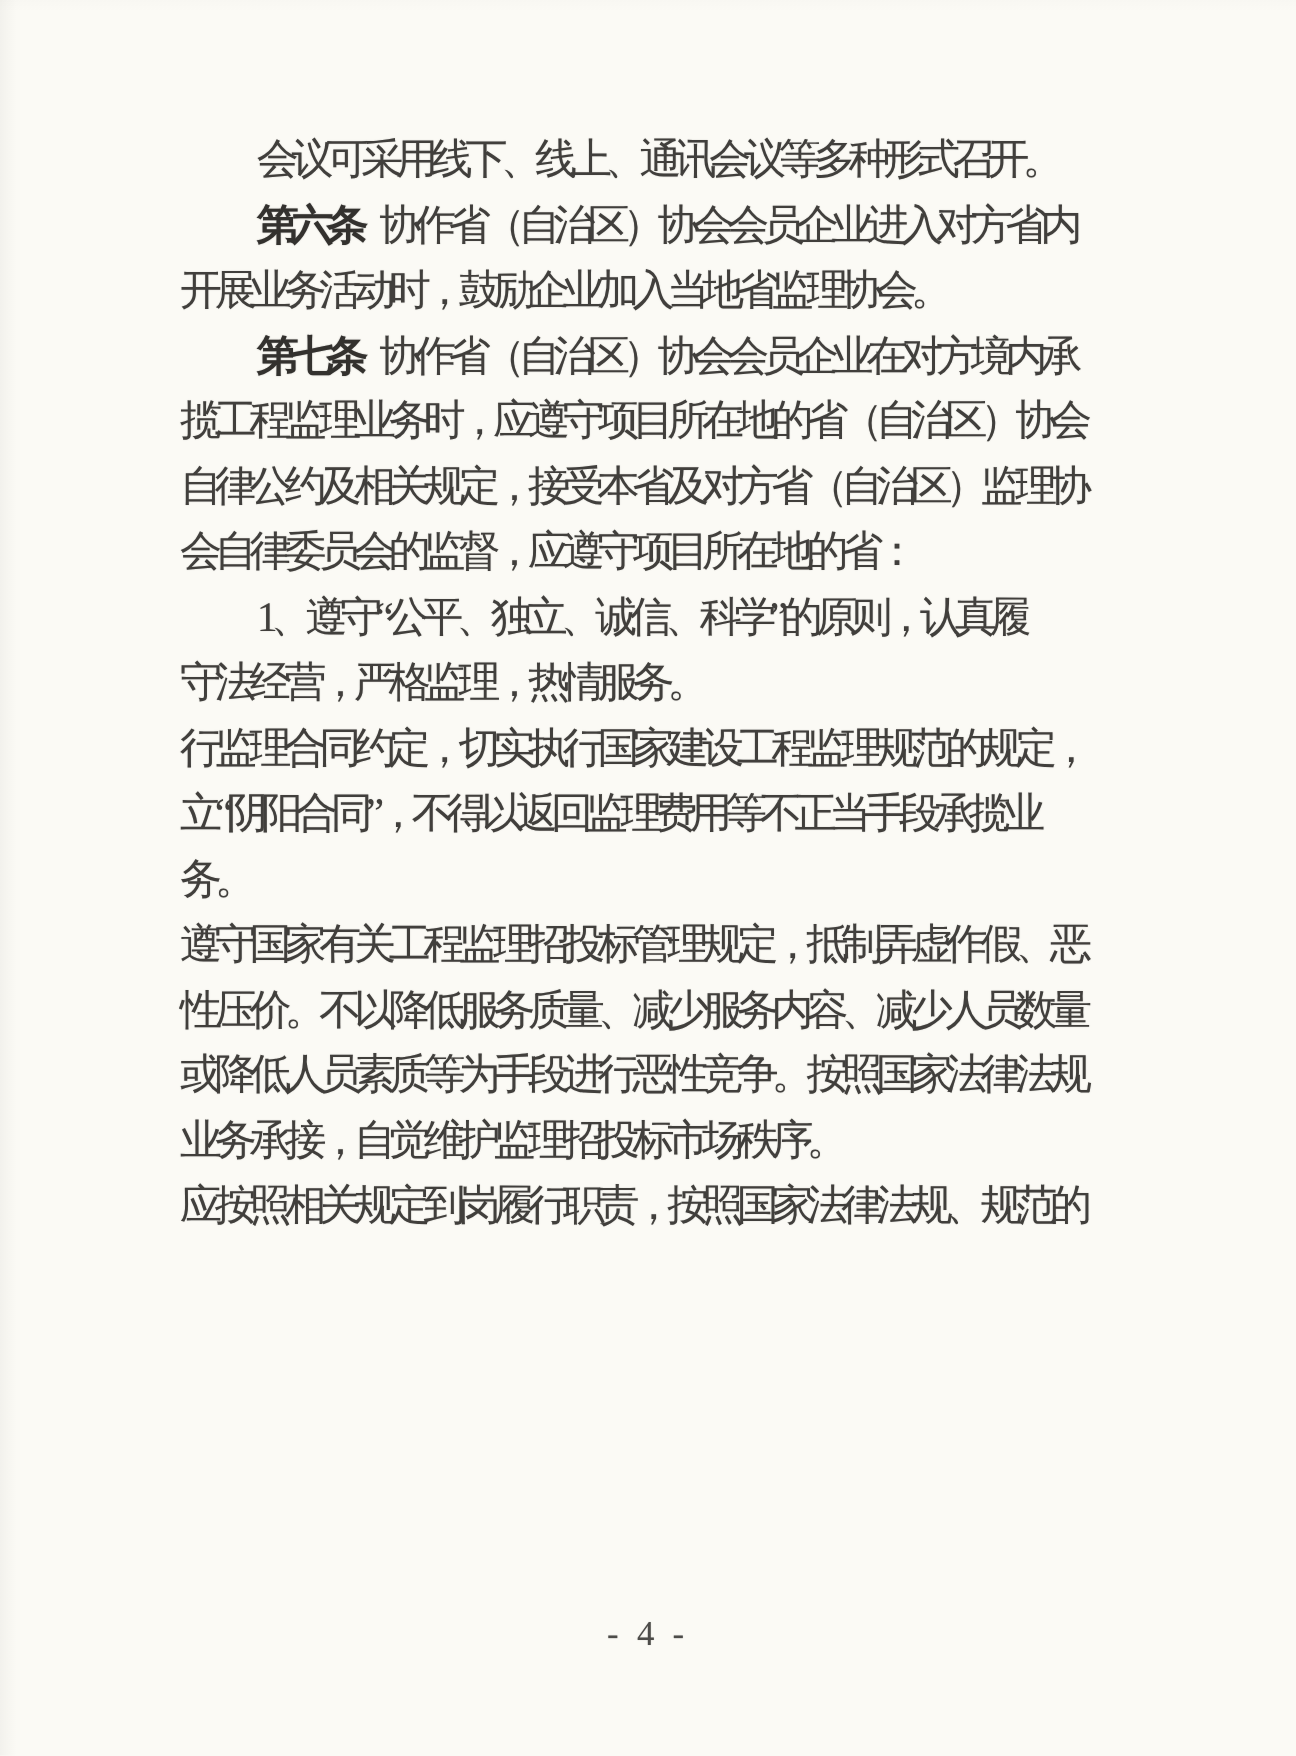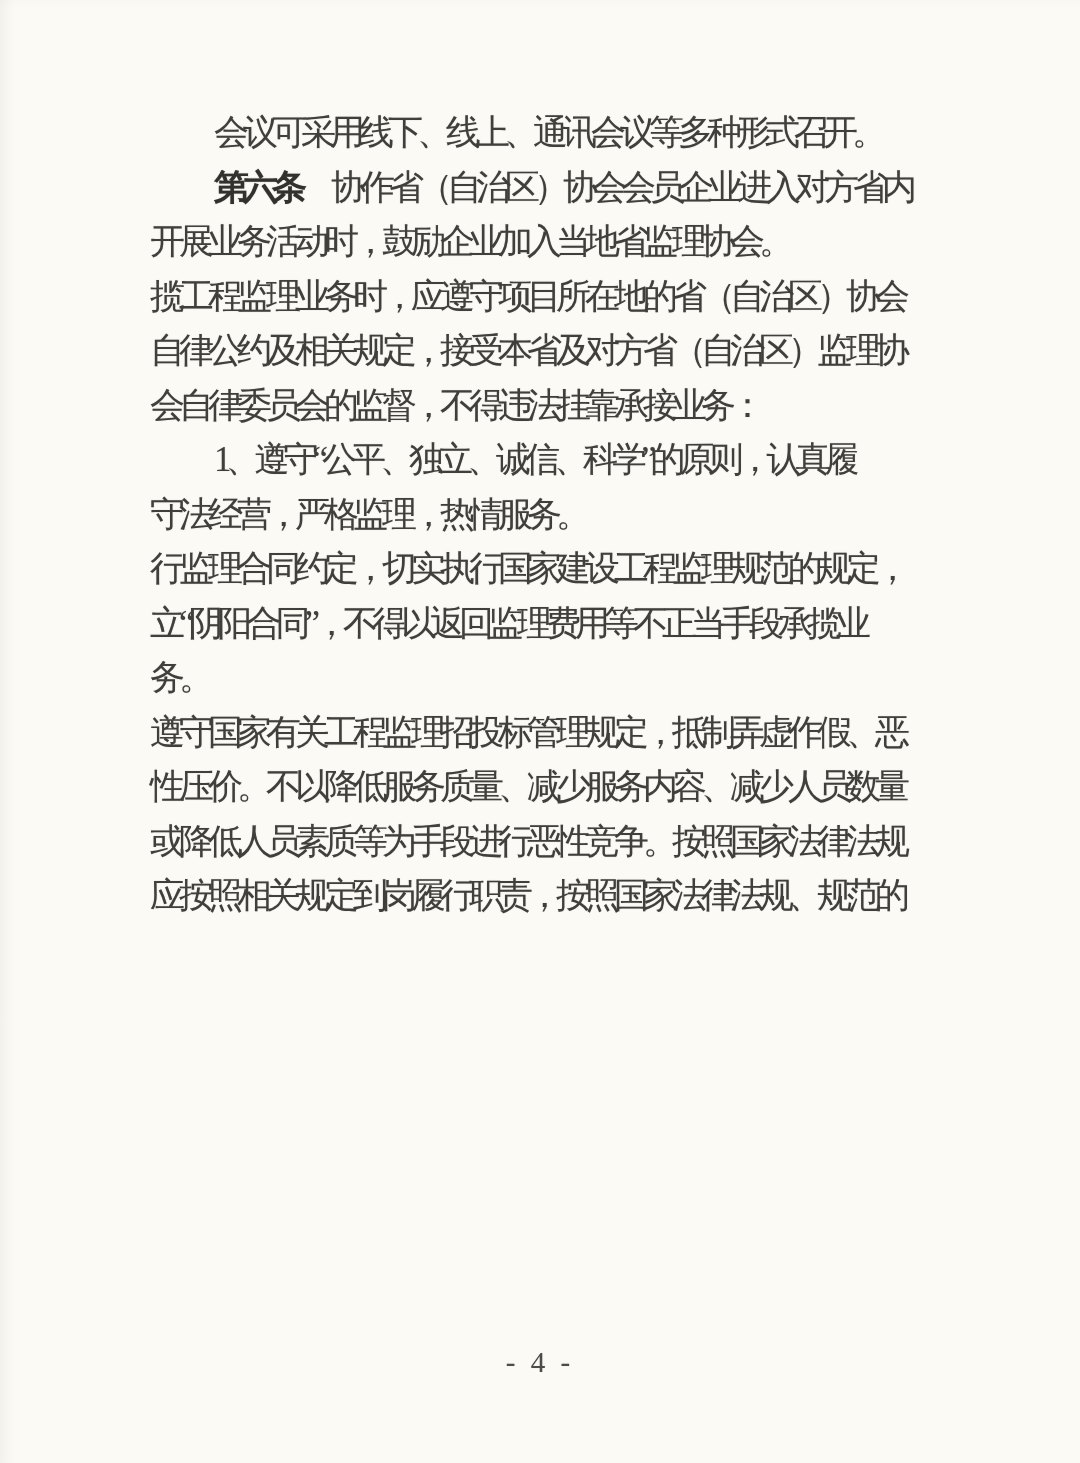--- a/index.html
+++ b/index.html
@@ -36,21 +36,21 @@
   .line {
     height: 54.5px;
     line-height: 54.5px;
     white-space: nowrap;
   }
   .line.indent-2 { padding-left: 64px; }
   .line.indent-3 { padding-left: 92px; }
   .article-label {
     font-weight: bold;
     color: #33312e;
-    margin-right: 30px;
+    margin-right: 15px;
     text-shadow: 0 0 1px rgba(40,40,40,0.5);
   }
   .page-footer {
     position: absolute;
     top: 1340px;
     left: 0;
     width: 100%;
     height: 44px;
     line-height: 44px;
     text-align: center;
@@ -65,26 +65,27 @@
 
 <div class="scan-page">
 
   <div class="doc-body">
     <div class="line indent-2"><span class="line-text">会议可采用线下、线上、通讯会议等多种形式召开。</span></div>
 
     <div class="line indent-2"><span class="article-label">第六条</span><span class="line-text">协作省（自治区）协会会员企业进入对方省内</span></div>
 
     <div class="line indent-0"><span class="line-text">开展业务活动时，鼓励企业加入当地省监理协会。</span></div>
 
+    <div class="line indent-2"><span class="article-label">第七条</span><span class="line-text">协作省（自治区）协会会员企业在对方境内承</span></div>
 
     <div class="line indent-0"><span class="line-text">揽工程监理业务时，应遵守项目所在地的省（自治区）协会</span></div>
 
     <div class="line indent-0"><span class="line-text">自律公约及相关规定，接受本省及对方省（自治区）监理协</span></div>
 
-    <div class="line indent-0"><span class="line-text">会自律委员会的监督，不得违法挂靠承接业务：</span></div>
+    <div class="line indent-0"><span class="line-text">会自律委员会的监督，应遵守项目所在地的省：</span></div>
 
     <div class="line indent-2"><span class="line-text">1、遵守“公平、独立、诚信、科学”的原则，认真履</span></div>
 
     <div class="line indent-0"><span class="line-text">守法经营，严格监理，热情服务。</span></div>
 
     <div class="line indent-0"><span class="line-text">行监理合同约定，切实执行国家建设工程监理规范的规定，</span></div>
 
 
 
 
@@ -92,20 +93,21 @@
 
     <div class="line indent-0"><span class="line-text">务。</span></div>
 
 
     <div class="line indent-0"><span class="line-text">遵守国家有关工程监理招投标管理规定，抵制弄虚作假、恶</span></div>
 
     <div class="line indent-0"><span class="line-text">性压价。不以降低服务质量、减少服务内容、减少人员数量</span></div>
 
     <div class="line indent-0"><span class="line-text">或降低人员素质等为手段进行恶性竞争。按照国家法律法规</span></div>
 
+    <div class="line indent-0"><span class="line-text">业务承接，自觉维护监理招投标市场秩序。</span></div>
 
 
     <div class="line indent-0"><span class="line-text">应按照相关规定到岗履行职责，按照国家法律法规、规范的</span></div>
   </div>
 
   <div class="page-footer">- 4 -</div>
 
 </div>
 
 </body></html>

